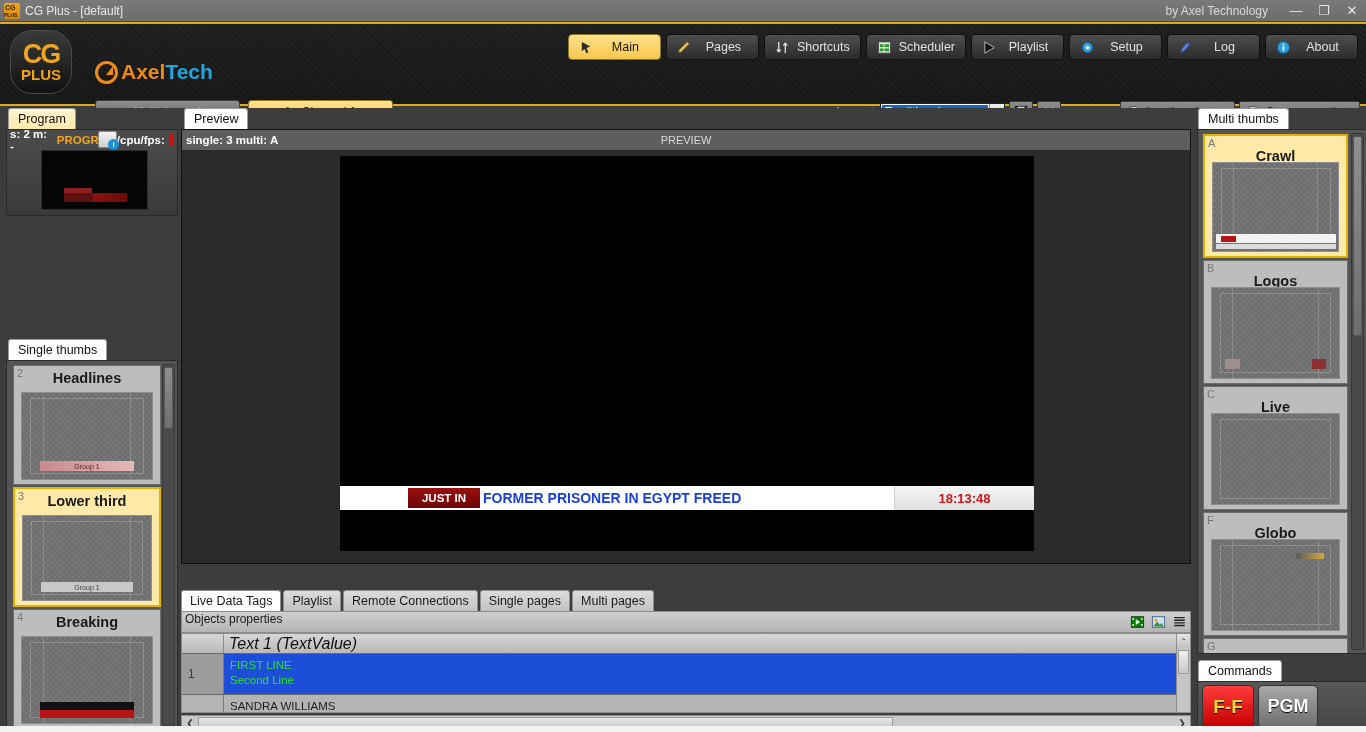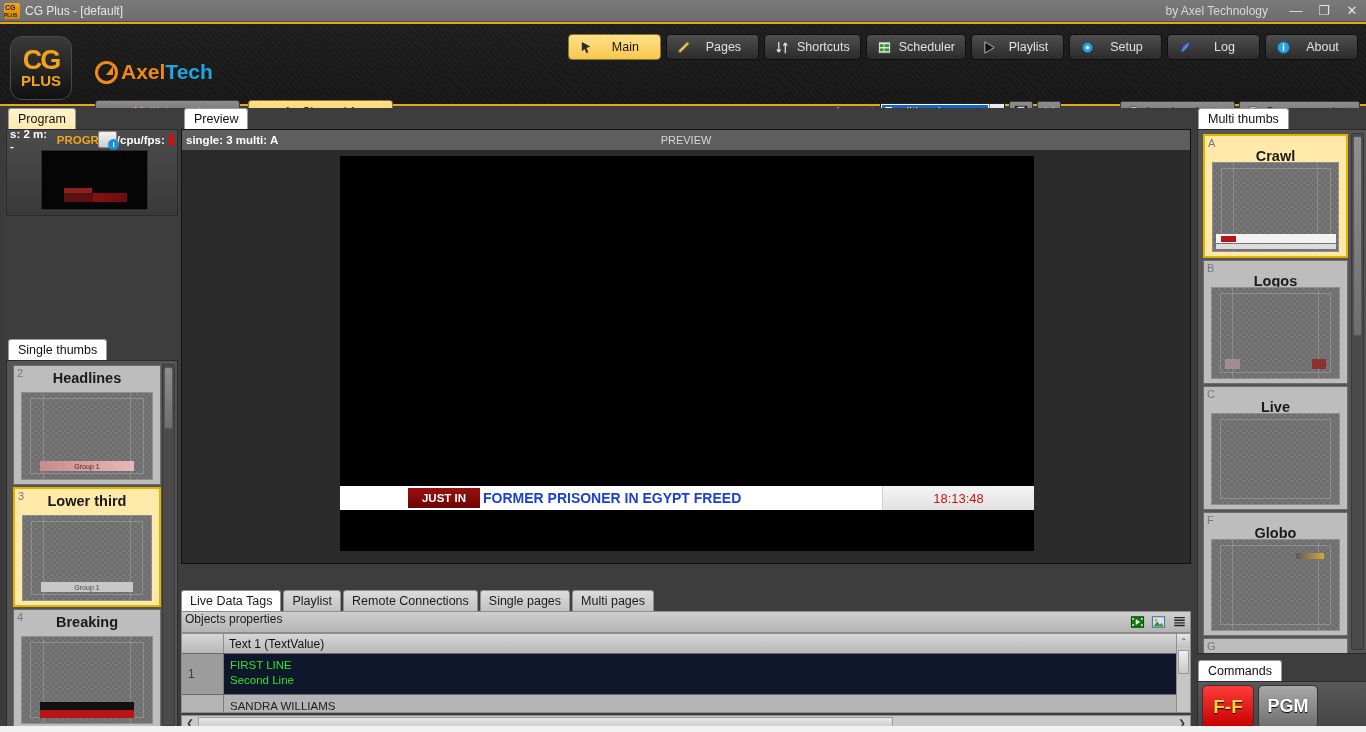--- a/index.html
+++ b/index.html
@@ -44,23 +44,23 @@
   
   .header {
     position:absolute; top:22px; left:0; width:1366px; height:84px;
     background:
       repeating-linear-gradient(45deg, rgba(255,255,255,.022) 0 2px, rgba(0,0,0,0) 2px 4px),
       linear-gradient(#1d1d1d,#161616);
     border-top:2px solid #e3a81a;
     border-bottom:2px solid #e3a81a;
   }
   .cg-logo {
-    position:absolute; left:10px; top:12px; width:62px; height:64px;
+    position:absolute; left:10px; top:6px; width:62px; height:64px;
     background: linear-gradient(#3a3a3a,#111);
-    border-radius:12px; border:1px solid #4a4a4a;
+    border-radius:22px; border:1px solid #4a4a4a;
     display:flex; flex-direction:column; align-items:center; justify-content:center;
   }
   .cg-logo .cg { font-size:27px; font-weight:bold; color:#f0a51c; line-height:26px; letter-spacing:-2px; }
   .cg-logo .plus { font-size:15px; font-weight:bold; color:#f0a51c; line-height:16px; letter-spacing:0px; }
 
   .brand { position:absolute; left:95px; top:36px; display:flex; align-items:center; }
   .brand-ring {
     width:23px; height:23px; border:3px solid #ef8a17; border-radius:50%;
     position:relative; margin-right:3px;
   }
@@ -226,23 +226,23 @@
   .l3-badge {
     width:72px; background:linear-gradient(#9a0f0f,#6d0606); color:#fff;
     font-size:11.5px; font-weight:bold; display:flex; align-items:center; justify-content:center;
     margin:2px 0 2px 68px;
   }
   .l3-head {
     flex:1; display:flex; align-items:center; padding-left:3px;
     font-size:14px; font-weight:bold; color:#1a3fd6;
   }
   .l3-time {
-    width:152px; background:linear-gradient(#f4f4f4,#e2e2e2);
+    width:140px; background:linear-gradient(#f4f4f4,#e2e2e2);
     display:flex; align-items:center; justify-content:center;
-    font-size:13px; font-weight:normal; color:#cc1515;
+    font-size:13px; font-weight:bold; color:#cc1515;
     border-left:1px solid #cfcfcf;
     text-align:center;
   }
   .l3-crawl {
     position:absolute; left:0; right:0; bottom:20px; height:21px;
     background:linear-gradient(#fbfbfb,#d2d2d2);
     display:flex; align-items:center; justify-content:center;
     font-size:9.5px; color:#181818; letter-spacing:.1px;
   }
 
@@ -261,27 +261,27 @@
     background:linear-gradient(#cfcfcf,#b4b4b4); border:1px solid #8d8d8d;
     display:flex; padding:0 3px; font-size:12px; color:#1a1a1a;
   }
   .op-icons { margin-left:auto; display:flex; gap:6px; align-items:center; }
   .grid-wrap {
     position:absolute; left:0; top:44px; width:1010px; height:80px;
     background:#4a4a4a; border:1px solid #8d8d8d; overflow:hidden;
   }
   .grid-head { display:flex; height:19px; background:linear-gradient(#d6d6d6,#b9b9b9); }
   .gh-corner { width:42px; border-right:1px solid #8d8d8d; }
-  .gh-col { flex:1; font-size:12px; color:#111; display:flex; align-items:center; padding-left:5px; }
+  .gh-col { flex:1; font-size:16px; color:#111; display:flex; align-items:center; padding-left:5px;font-style:italic; }
   .grid-row { display:flex; min-height:41px; border-top:1px solid #6a6a6a; }
   .gr-num {
     width:42px; background:#9c9c9c; color:#3a3a3a; font-size:12px;
     display:flex; align-items:center; padding-left:6px; border-right:1px solid #7a7a7a;
   }
-  .gr-cell { flex:1; background:#0f172a; padding:4px 6px; }
+  .gr-cell { flex:1; background:#1d4ed8; padding:4px 6px; }
   .gr-line { font-size:11.5px; color:#2fe02f; line-height:15px; }
   .grid-row.r2 { min-height:22px; }
   .gr-num2 { width:42px; background:#b4b4b4; border-right:1px solid #7a7a7a; }
   .gvscroll { position:absolute; right:0; top:0; width:14px; bottom:0; background:#c6c6c6; border-left:1px solid #8d8d8d; }
   .gvs-arrow { height:14px; display:flex; align-items:center; justify-content:center; font-size:8px; color:#333;
                 background:linear-gradient(#e6e6e6,#c0c0c0); }
   .gvs-bar { position:absolute; left:1px; right:1px; top:16px; height:24px; background:linear-gradient(#efefef,#c9c9c9); border:1px solid #999; }
   .hscroll {
     position:absolute; left:0; top:126px; width:1010px; height:16px;
     background:#c9c9c9; border:1px solid #8d8d8d; display:flex; align-items:center;

